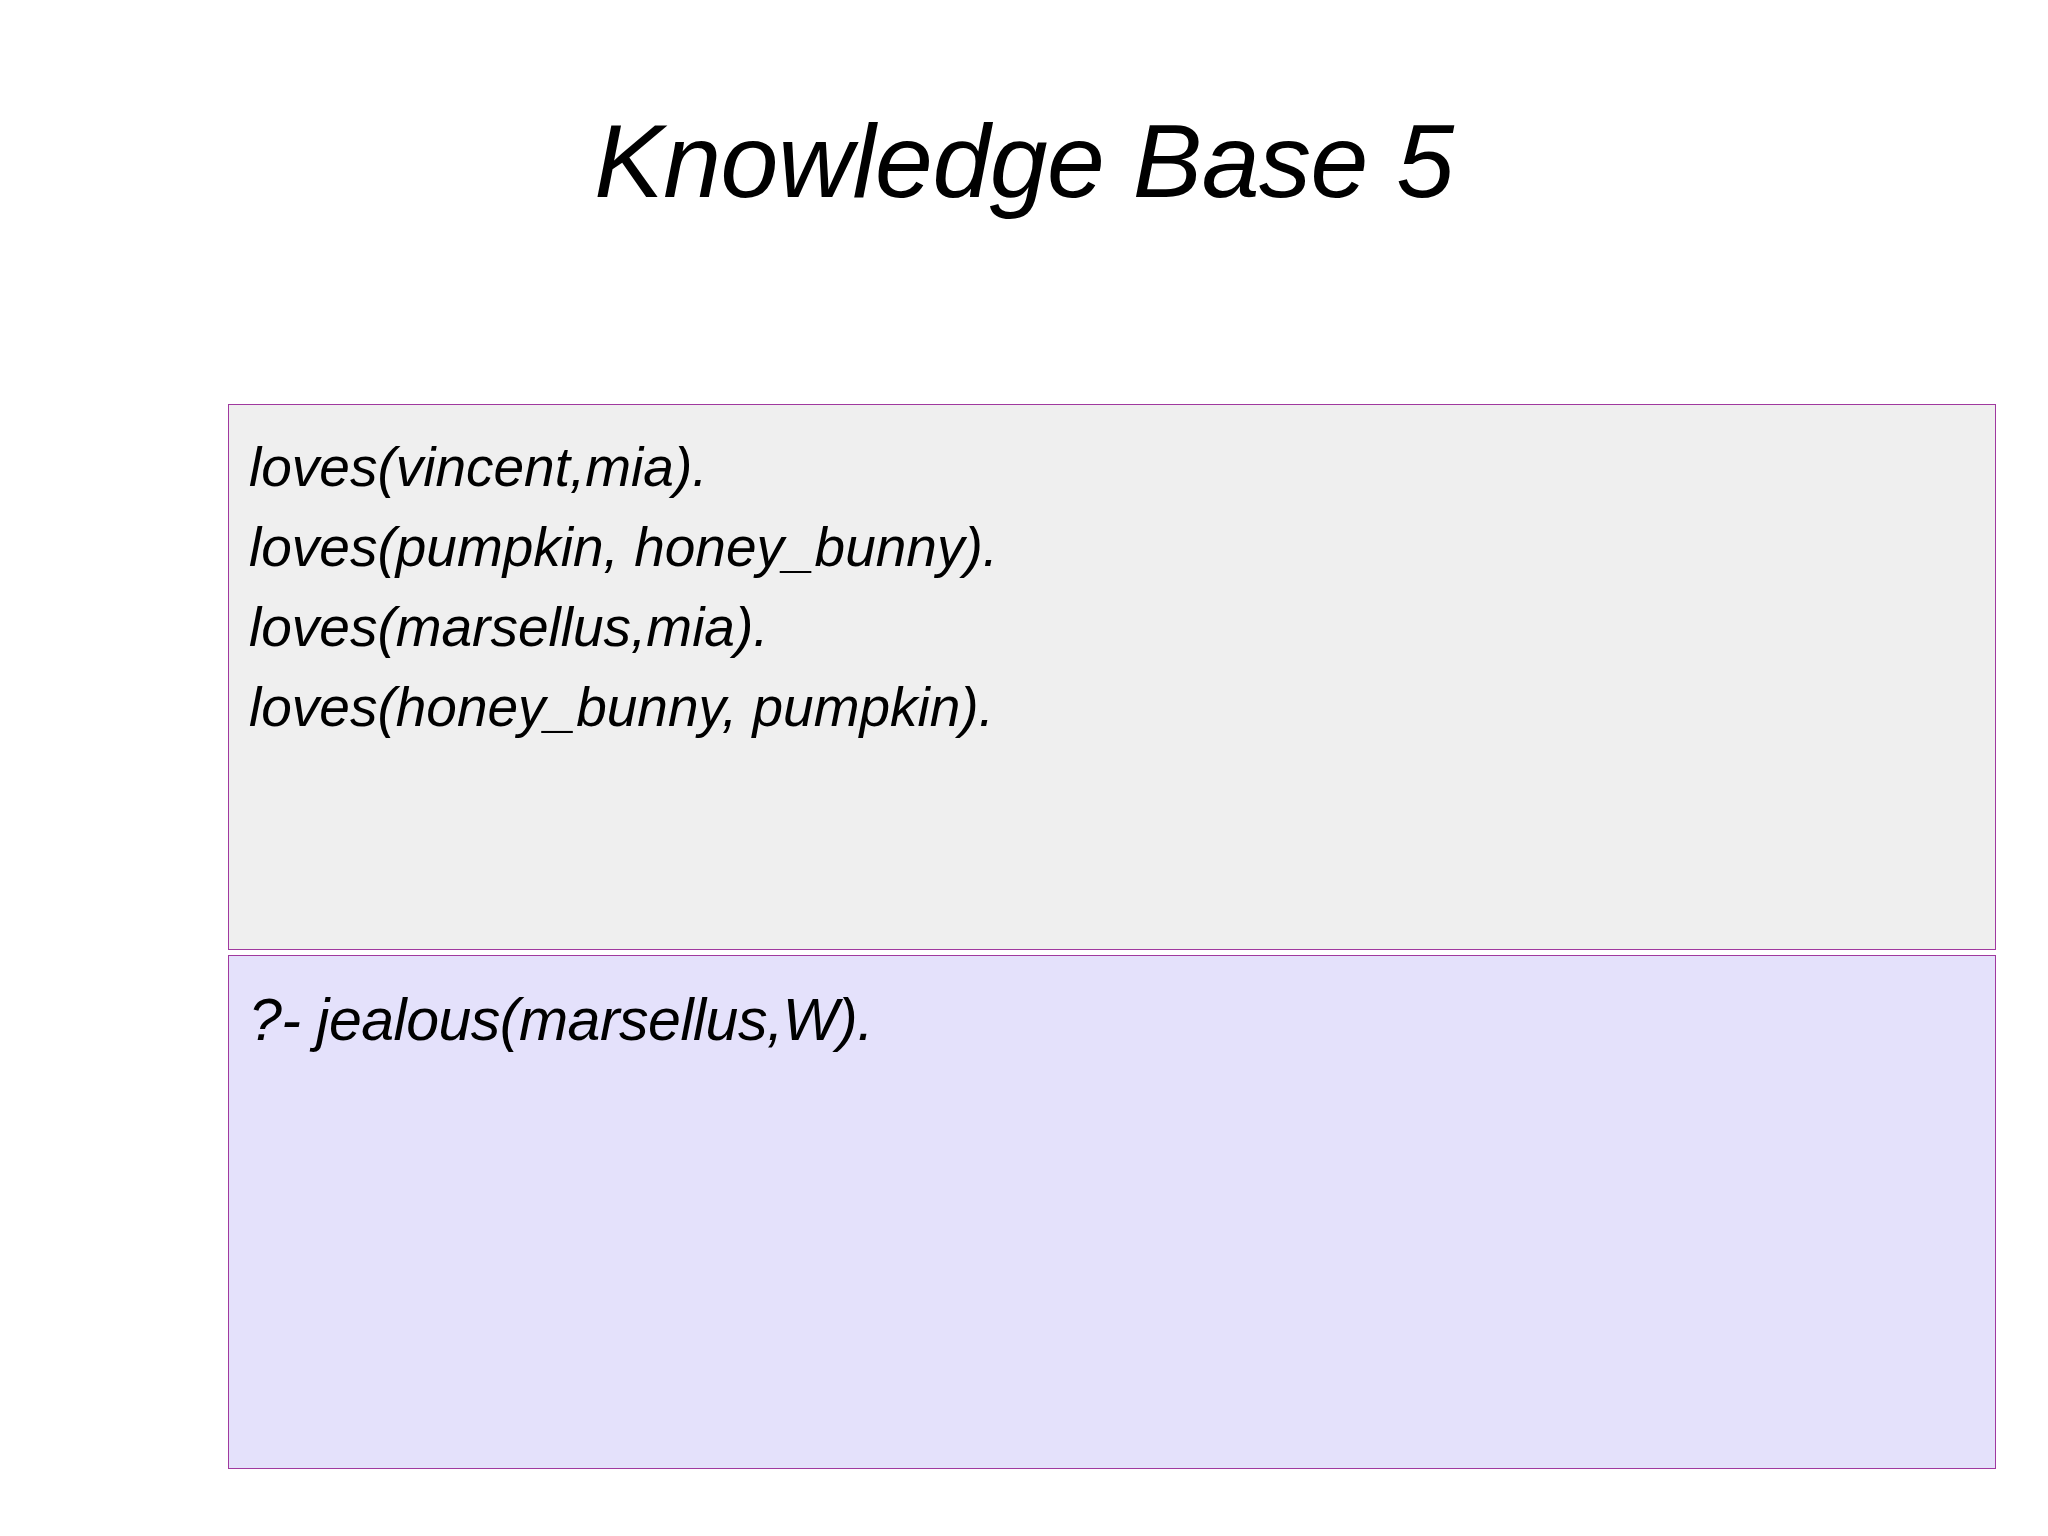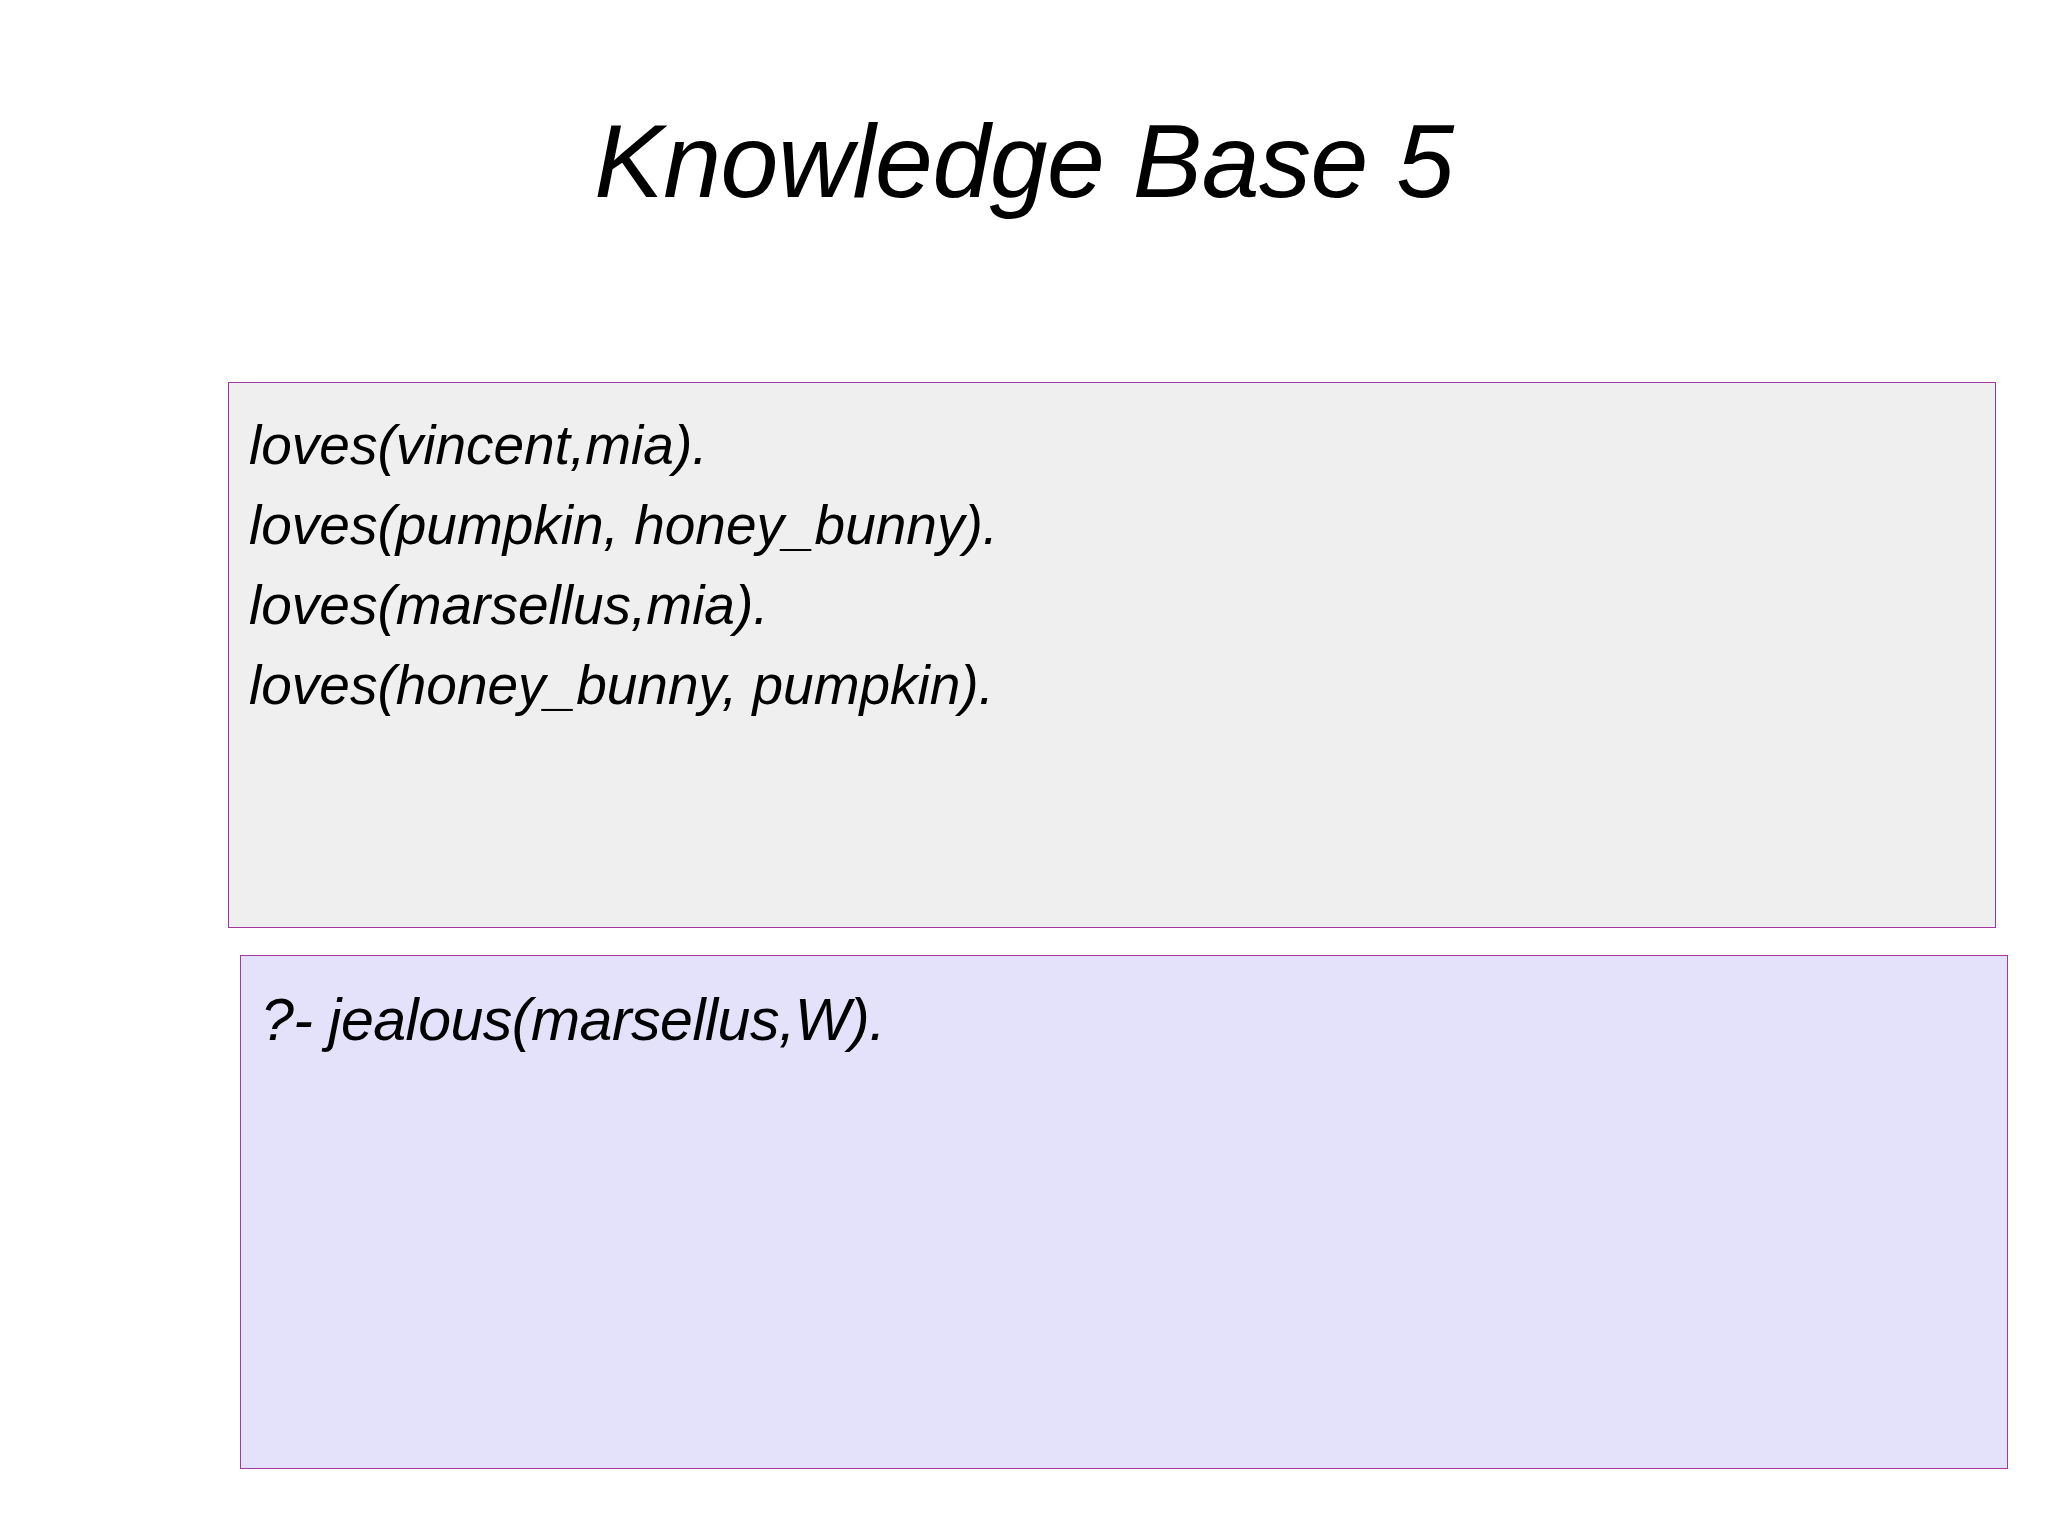--- a/index.html
+++ b/index.html
@@ -43,30 +43,29 @@
   .content-box {
     position: absolute;
     left: 228px;
     width: 1768px;
     box-sizing: border-box;
     border: 1.5px solid #A0399F;
     padding: 22px 0 0 20px;
   }
 
   #kb-box {
-    top: 382px;
+    top: 404px;
     height: 546px;
     background: #EFEFEF;
   }
 
   #query-box {
     top: 955px;
     height: 514px;
     background: #E4E1FB;
-    margin-left: 12px;
   }
 
   .code-line {
     font-size: 55px;
     line-height: 80px;
     color: #000000;
     white-space: pre;
     font-weight: 400;
   }
 

